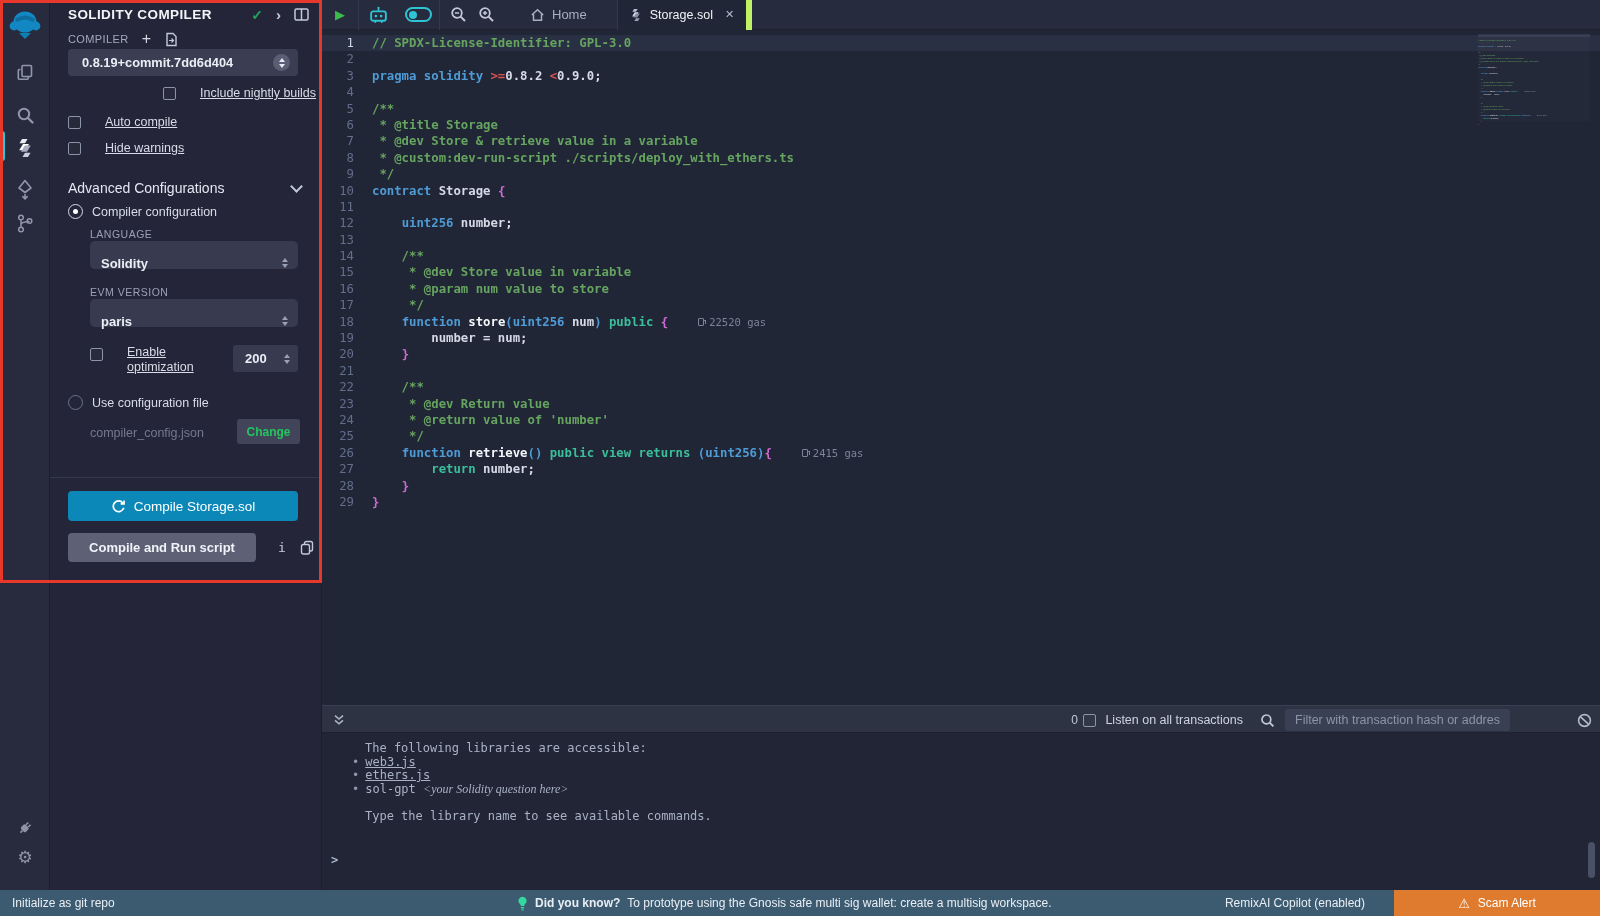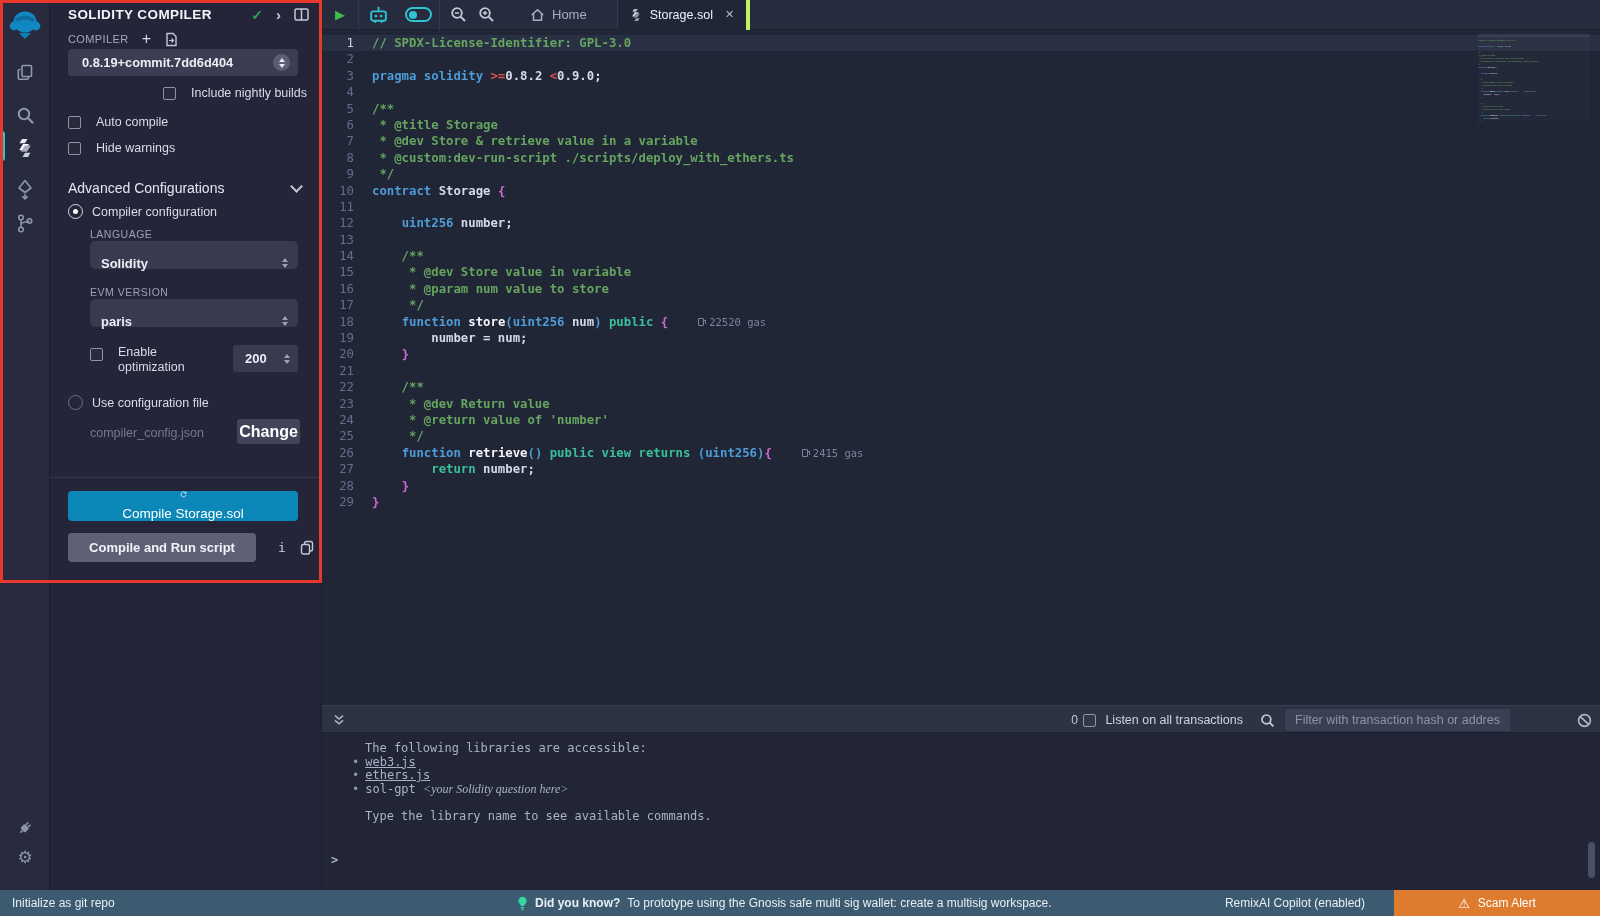--- a/index.html
+++ b/index.html
@@ -22,55 +22,55 @@
   .chev-glyph { color:#c3c8d6; font-size:15px; font-weight:bold; }
   .compiler-row { position:absolute; top:31px; left:18px; display:flex; align-items:center; gap:13px; }
   .small-caps-label { font-size:11px; color:#a3a9bd; letter-spacing:.4px; }
   .plus-glyph { color:#d3d7e2; font-size:16px; line-height:1; cursor:pointer; }
   .version-select { position:absolute; top:49px; left:18px; width:230px; height:27px; background:#3b3d52; border-radius:4px; display:flex; align-items:center; padding:0 8px 0 14px; cursor:pointer; }
   .version-text { font-size:12.8px; font-weight:bold; color:#eceef5; }
   .dd-circle { margin-left:auto; width:17px; height:17px; border-radius:50%; background:#5a5d73; display:flex; flex-direction:column; align-items:center; justify-content:center; gap:2px; }
   .tri-up { width:0; height:0; border-left:3.5px solid transparent; border-right:3.5px solid transparent; border-bottom:4px solid #e8eaf2; }
   .tri-dn { width:0; height:0; border-left:3.5px solid transparent; border-right:3.5px solid transparent; border-top:4px solid #e8eaf2; }
   .cb { display:inline-block; width:13px; height:13px; border:1px solid #8d93a8; border-radius:2px; background:rgba(255,255,255,0.02); flex:none; cursor:pointer; }
-  .check-row { position:absolute; display:flex; align-items:center; gap:15px; font-size:12.5px; color:#d9dce8; }
+  .check-row { position:absolute; display:flex; align-items:center; gap:24px; font-size:12.5px; color:#d9dce8;text-decoration:underline; }
   .adv-heading { position:absolute; top:180px; left:18px; right:20px; display:flex; align-items:center; font-size:14px; color:#e4e7f0; cursor:pointer; }
   .chev-down { margin-left:auto; width:9px; height:9px; border-left:2px solid #c3c8d6; border-bottom:2px solid #c3c8d6; transform:rotate(-45deg); margin-top:-4px; }
   .radio { display:inline-block; width:15px; height:15px; border-radius:50%; border:1px solid #6c7288; position:relative; flex:none; cursor:pointer; }
   .radio.sel { border-color:#d6dae6; }
   .radio.sel::after { content:""; position:absolute; left:4px; top:4px; width:5px; height:5px; border-radius:50%; background:#ffffff; }
   .radio-row { position:absolute; display:flex; align-items:center; gap:9px; font-size:12.5px; color:#d9dce8; }
   .field-label { position:absolute; font-size:10.5px; color:#9ba1b8; letter-spacing:.5px; }
   .sel-box { position:absolute; left:40px; width:208px; height:28px; background:#383a50; border-radius:5px; display:flex; align-items:center; padding:16px 10px 0 11px; cursor:pointer; }
   .sel-text { font-size:13px; font-weight:bold; color:#eceef5; }
   .updown { margin-left:auto; display:flex; flex-direction:column; gap:2px; }
   .updown .u { width:0; height:0; border-left:3px solid transparent; border-right:3px solid transparent; border-bottom:4px solid #9aa0b5; }
   .updown .d { width:0; height:0; border-left:3px solid transparent; border-right:3px solid transparent; border-top:4px solid #9aa0b5; }
   .opt-label { font-size:12.5px; line-height:15px; color:#d9dce8; }
   .num-input { position:absolute; left:183px; top:345px; width:65px; height:27px; background:#383a50; border-radius:3px; display:flex; align-items:center; padding:0 8px 0 12px; }
   .num-text { font-size:13px; font-weight:bold; color:#eceef5; }
   .cfg-file { position:absolute; top:426px; left:40px; font-size:12.5px; color:#74798f; }
-  .change-btn { position:absolute; top:419px; left:187px; width:63px; height:25px; background:#42455a; border-radius:3px; color:#ffffff; font-size:16px; font-weight:bold; display:flex; align-items:center; justify-content:center; cursor:pointer; }
+  .change-btn { position:absolute; top:419px; left:187px; width:63px; height:25px; background:#42455a; border-radius:3px; color:#22c55e; font-size:12px; font-weight:bold; display:flex; align-items:center; justify-content:center; cursor:pointer; }
   .panel-divider { position:absolute; top:477px; left:0; width:100%; height:1px; background:#35384b; }
-  .compile-btn { position:absolute; top:491px; left:18px; width:230px; height:30px; background:#0b87b8; border-radius:4px; display:flex; align-items:center; justify-content:center; gap:8px; color:#fff; font-size:13.5px; cursor:pointer;flex-direction:column; }
+  .compile-btn { position:absolute; top:491px; left:18px; width:230px; height:30px; background:#0b87b8; border-radius:4px; display:flex; align-items:center; justify-content:center; gap:8px; color:#fff; font-size:13.5px; cursor:pointer; }
   .compile-run-row { position:absolute; top:533px; left:18px; display:flex; align-items:center; }
   .compile-run-btn { width:188px; height:29px; background:#5e6176; border-radius:4px; display:flex; align-items:center; justify-content:center; color:#f2f3f8; font-size:13px; font-weight:bold; cursor:pointer; }
   .info-glyph { font-family:"DejaVu Sans Mono", monospace; font-size:13px; color:#c9cedb; margin-left:22px; cursor:pointer; }
   .copy-btn { margin-left:14px; cursor:pointer; display:flex; }
   
   .red-box { position:absolute; left:0; top:0; width:322px; height:583px; border:3px solid #e6392b; z-index:60; pointer-events:none; }
   
   .tabbar { position:absolute; left:322px; top:0; width:1278px; height:30px; background:#262b3d; border-bottom:1px solid #1d202e; display:flex; align-items:center; }
   .tb-sep { width:1px; height:30px; background:#343950; }
   .tb-item { display:flex; align-items:center; justify-content:center; cursor:pointer; }
   .play-glyph { color:#3dbb4d; font-size:13px; }
   .toggle { width:27px; height:15px; border:2px solid #2fc4d4; border-radius:9px; position:relative; cursor:pointer; }
   .toggle::after { content:""; position:absolute; left:2px; top:1.5px; width:8px; height:8px; border-radius:50%; background:#2fc4d4; }
   .home-tab { display:flex; align-items:center; gap:7px; color:#a9aec0; font-size:13px; cursor:pointer;justify-content:flex-end; }
-  .file-tab { height:30px; background:#212637; border-left:1px solid #343950; border-right:4px solid #bef264; display:flex; align-items:center; padding:0 12px; gap:8px; cursor:pointer; }
+  .file-tab { height:30px; background:#212637; border-left:1px solid #343950; border-right:6px solid #bef264; display:flex; align-items:center; padding:0 12px; gap:8px; cursor:pointer; }
   .file-tab-label { color:#f0f2f7; font-size:12.5px; }
   .tab-close { color:#b6bcce; font-size:11px; margin-left:4px; cursor:pointer; }
   
   .editor { position:absolute; left:322px; top:30px; width:1278px; height:675px; background:#212637; overflow:hidden; }
   .code { padding-top:5px; font-family:"DejaVu Sans Mono", monospace; font-size:12.3px; font-weight:bold; }
   .code-line { height:16.4px; line-height:16.4px; white-space:pre; }
   .code-line.hl { background:rgba(130,140,180,0.10); }
   .ln { display:inline-block; width:50px; text-align:right; padding-right:18px; color:#636e8c; font-weight:normal; }
   .ln.lnhl { color:#cdd3e2; }
   .c { color:#66a55f; } .k { color:#4e9cd6; } .o { color:#d9534f; }

